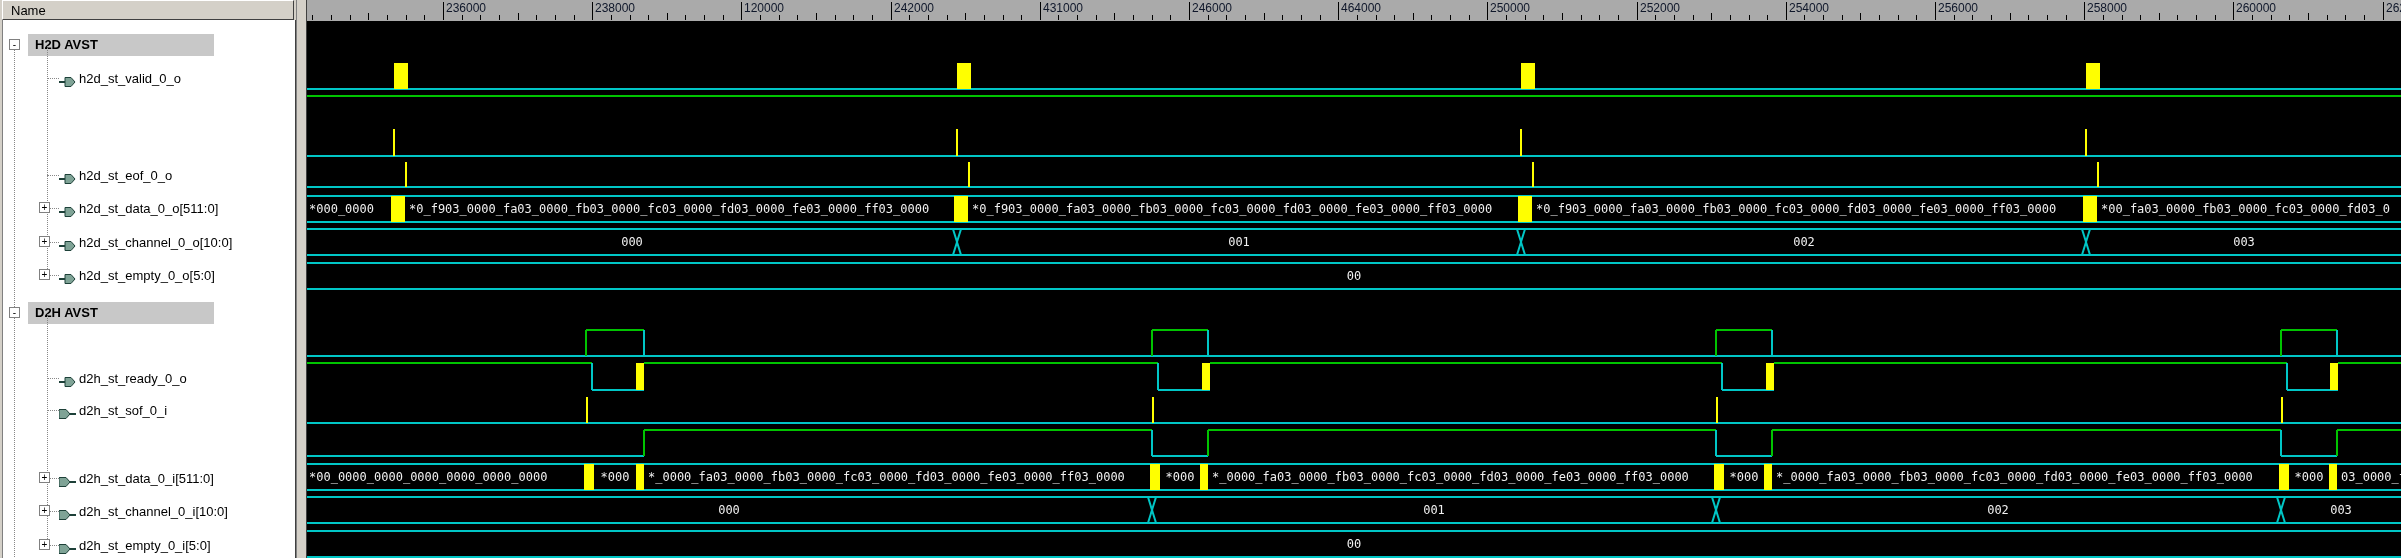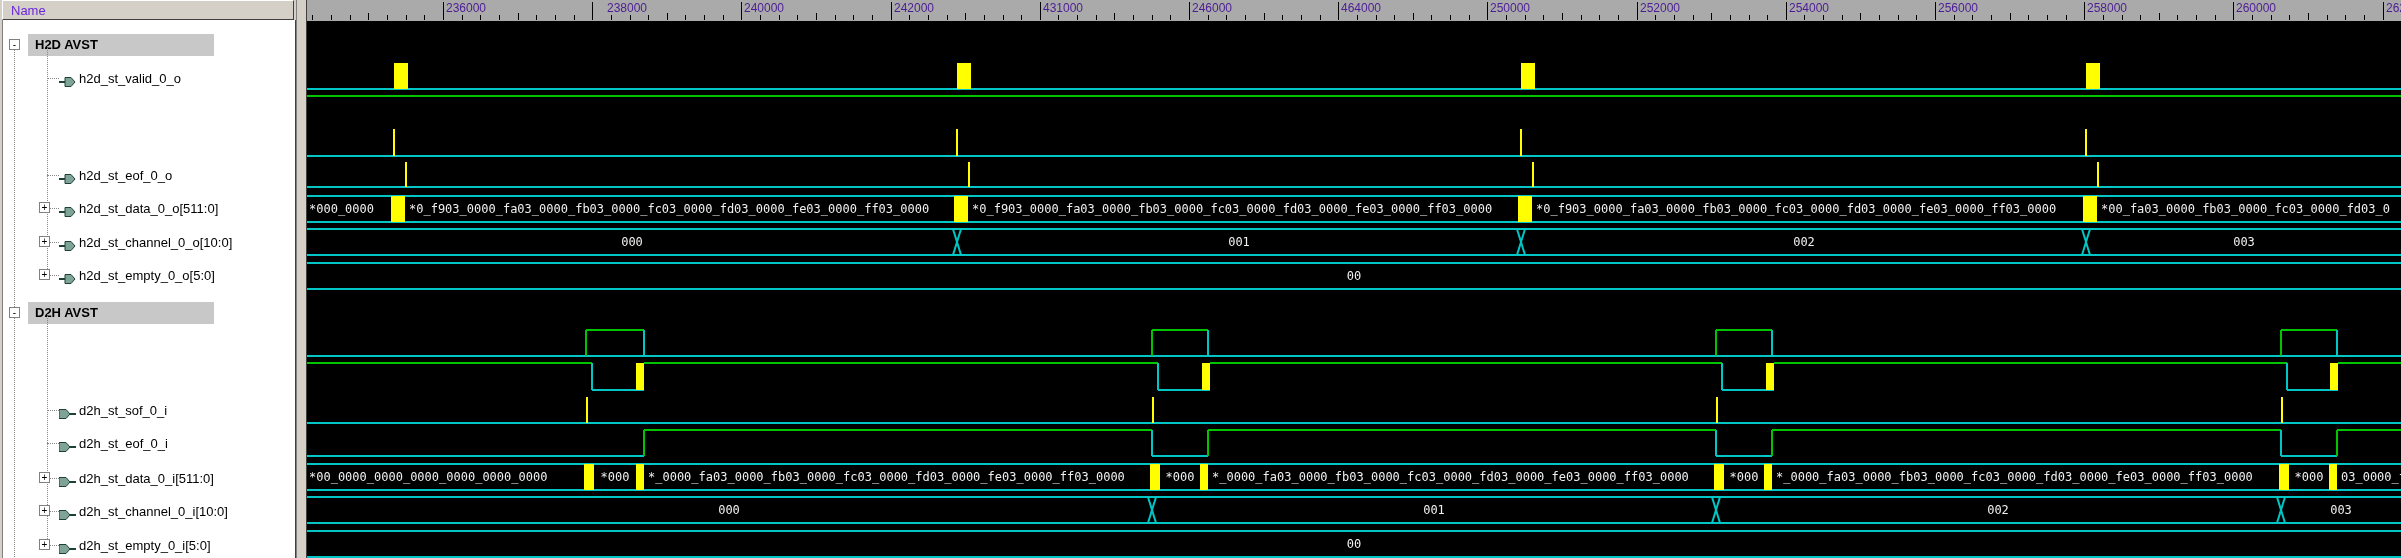--- a/index.html
+++ b/index.html
@@ -3,40 +3,40 @@
 <meta charset="utf-8">
 <style>
   html,body{margin:0;padding:0;background:#888;}
   #app{position:relative;width:2401px;height:558px;overflow:hidden;background:#000;
        font-family:"Liberation Sans",sans-serif;}
   
   #sidebar{position:absolute;left:0;top:0;width:296px;height:558px;background:#d4d0c8;}
   #name-header{position:absolute;left:2px;top:0;width:292px;height:20px;background:#d4d0c8;
       border-top:1px solid #fff;border-left:1px solid #fff;
       border-right:1px solid #404040;border-bottom:1px solid #404040;
-      font-size:13px;color:#6d28d9;line-height:20px;padding-left:8px;box-sizing:border-box;}
+      font-size:13px;color:#000000;line-height:20px;padding-left:8px;box-sizing:border-box;}
   #tree{position:absolute;left:2px;top:20px;width:292px;height:538px;background:#fff;
       border-left:1px solid #808080;border-right:1px solid #404040;overflow:hidden;}
   .trow{position:absolute;left:0;width:100%;height:22px;}
   .gbar{position:absolute;left:25px;top:0;height:22px;width:186px;background:#c8c8c8;}
   .glabel{position:absolute;left:32px;top:3px;font-size:13px;font-weight:bold;color:#000;white-space:nowrap;}
   .slabel{position:absolute;left:76px;top:4px;font-size:13px;color:#000;white-space:nowrap;}
   .ebox{position:absolute;width:11px;height:11px;background:#fff;border:1px solid #808080;
         font-size:10px;line-height:9px;text-align:center;color:#000;box-sizing:border-box;}
   .dotv{position:absolute;width:0;border-left:1px dotted #888;}
   .doth{position:absolute;height:0;border-top:1px dotted #888;}
   .picon{position:absolute;top:6px;}
   
   #splitter{position:absolute;left:296px;top:0;width:11px;height:558px;background:#d4d0c8;
       border-left:1px solid #808080;border-right:1px solid #404040;box-sizing:border-box;}
   
   #waves{position:absolute;left:307px;top:0;width:2094px;height:558px;background:#000;}
   #ruler{position:absolute;left:0;top:0;width:2094px;height:21px;background:#aaa;
       border-bottom:1px solid #000;overflow:hidden;}
-  .rlab{position:absolute;top:1px;font-size:12px;color:#4c1d95;white-space:nowrap;}
+  .rlab{position:absolute;top:1px;font-size:12px;color:#0f172a;white-space:nowrap;}
   .tick{position:absolute;background:#000;width:1px;}
   #wave-svg{position:absolute;left:-307px;top:0;}
 </style>
 </head>
 <body>
 
 <div id="app">
   <div id="sidebar">
     <div id="name-header">
       <span>Name</span>
@@ -91,35 +91,35 @@
               <polygon points="6,0.5 12,0.5 16,5 12,9.5 6,9.5" fill="#7fa396" stroke="#1d4038"></polygon>
             </svg></span>
           <span class="slabel">h2d_st_empty_0_o[5:0]</span>
         </div>
         <div class="trow" style="top:282px;">
           <div class="gbar"></div>
           <div class="ebox" style="left:6px;top:5px;">-</div>
           <span class="glabel">D2H AVST</span>
         </div>
         <div class="dotv" style="left:44px;top:294px;height:231px;"></div>
+        <div class="trow" style="top:347px;">
+          <div class="doth" style="left:44px;top:11px;width:12px;"></div>
+          <span class="picon" style="left:56px;"><svg width="17" height="10">
+              <line x1="0" y1="5" x2="6" y2="5" stroke="#1d4038" stroke-width="2"></line>
+              <polygon points="6,0.5 12,0.5 16,5 12,9.5 6,9.5" fill="#7fa396" stroke="#1d4038"></polygon>
+            </svg></span>
+          <span class="slabel">d2h_st_ready_0_o</span>
+        </div>
         <div class="trow" style="top:379px;">
           <div class="doth" style="left:44px;top:11px;width:12px;"></div>
           <span class="picon" style="left:56px;"><svg width="17" height="10">
               <polygon points="0,0.5 7,0.5 11,5 7,9.5 0,9.5" fill="#7fa396" stroke="#1d4038"></polygon>
               <line x1="11" y1="5" x2="17" y2="5" stroke="#1d4038" stroke-width="2"></line>
             </svg></span>
           <span class="slabel">d2h_st_sof_0_i</span>
-        </div>
-        <div class="trow" style="top:412px;">
-          <div class="doth" style="left:44px;top:11px;width:12px;"></div>
-          <span class="picon" style="left:56px;"><svg width="17" height="10">
-              <polygon points="0,0.5 7,0.5 11,5 7,9.5 0,9.5" fill="#7fa396" stroke="#1d4038"></polygon>
-              <line x1="11" y1="5" x2="17" y2="5" stroke="#1d4038" stroke-width="2"></line>
-            </svg></span>
-          <span class="slabel">d2h_st_eof_0_i</span>
         </div>
         <div class="trow" style="top:447px;">
           <div class="doth" style="left:44px;top:11px;width:12px;"></div>
           <div class="ebox" style="left:36px;top:5px;">+</div>
           <span class="picon" style="left:56px;"><svg width="17" height="10">
               <polygon points="0,0.5 7,0.5 11,5 7,9.5 0,9.5" fill="#7fa396" stroke="#1d4038"></polygon>
               <line x1="11" y1="5" x2="17" y2="5" stroke="#1d4038" stroke-width="2"></line>
             </svg></span>
           <span class="slabel">d2h_st_data_0_i[511:0]</span>
         </div>
@@ -142,23 +142,23 @@
           <span class="slabel">d2h_st_empty_0_i[5:0]</span>
         </div>
       </div>
   </div>
   <div id="splitter"></div>
   <div id="waves">
     <div id="ruler">
         <div class="tick" style="left:136px;top:2px;height:18px;"></div>
         <div class="rlab" style="left:139px;">236000</div>
         <div class="tick" style="left:285px;top:2px;height:18px;"></div>
-        <div class="rlab" style="left:300px;">238000</div>
+        <div class="rlab" style="left:288px;">238000</div>
         <div class="tick" style="left:434px;top:2px;height:18px;"></div>
-        <div class="rlab" style="left:437px;">240000</div>
+        <div class="rlab" style="left:437px;">120000</div>
         <div class="tick" style="left:584px;top:2px;height:18px;"></div>
         <div class="rlab" style="left:587px;">242000</div>
         <div class="tick" style="left:733px;top:2px;height:18px;"></div>
         <div class="rlab" style="left:736px;">431000</div>
         <div class="tick" style="left:882px;top:2px;height:18px;"></div>
         <div class="rlab" style="left:885px;">246000</div>
         <div class="tick" style="left:1031px;top:2px;height:18px;"></div>
         <div class="rlab" style="left:1034px;">464000</div>
         <div class="tick" style="left:1180px;top:2px;height:18px;"></div>
         <div class="rlab" style="left:1183px;">250000</div>

